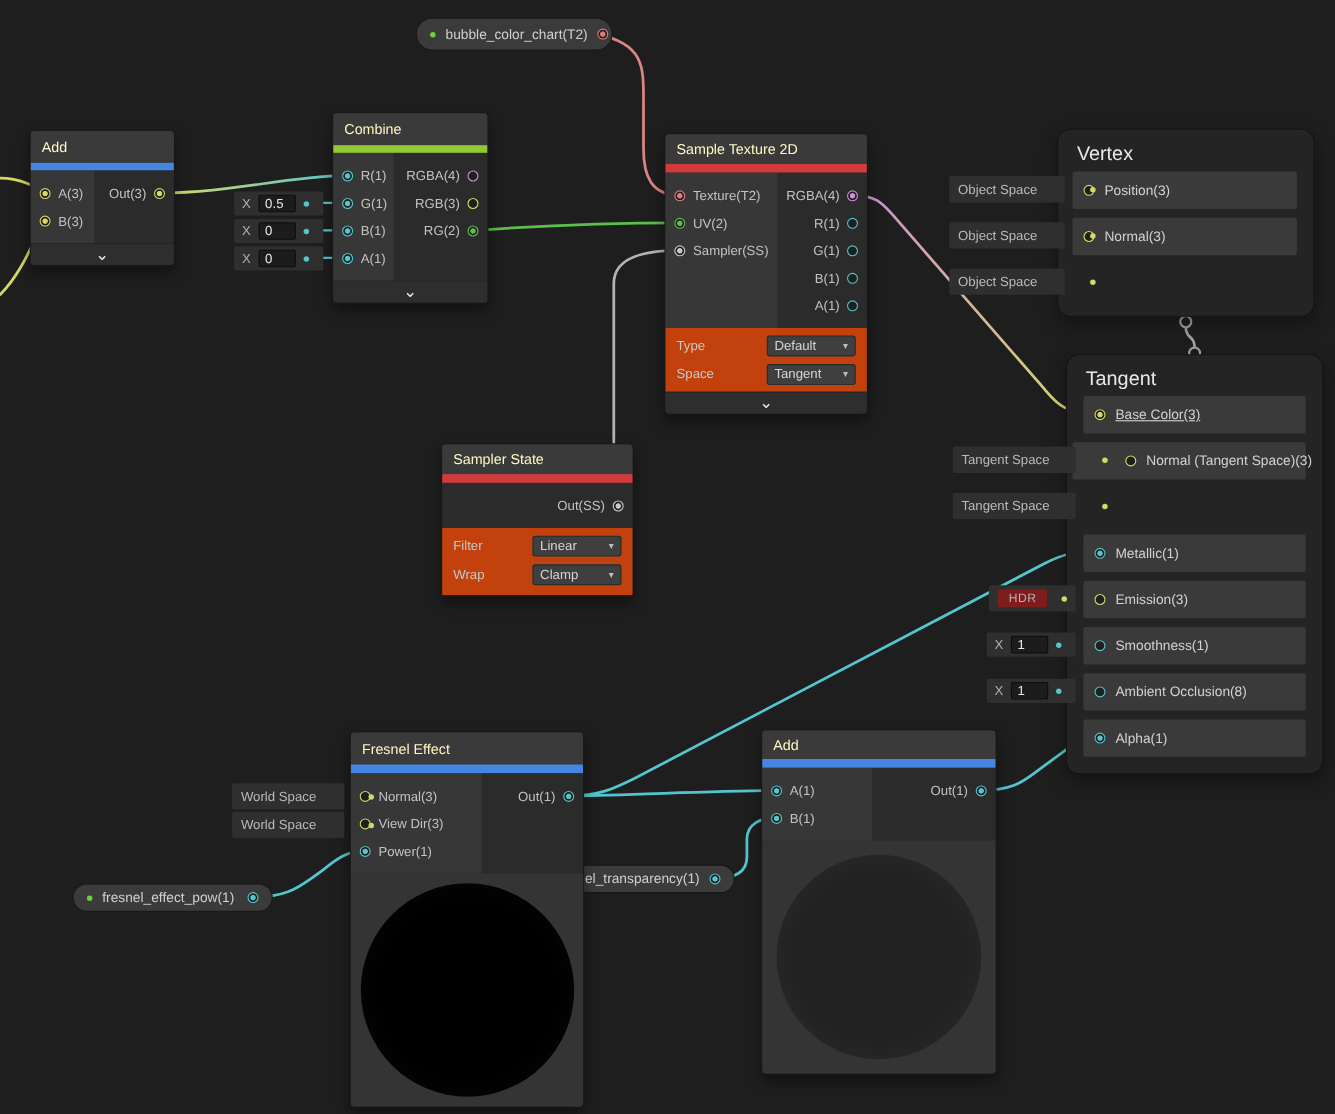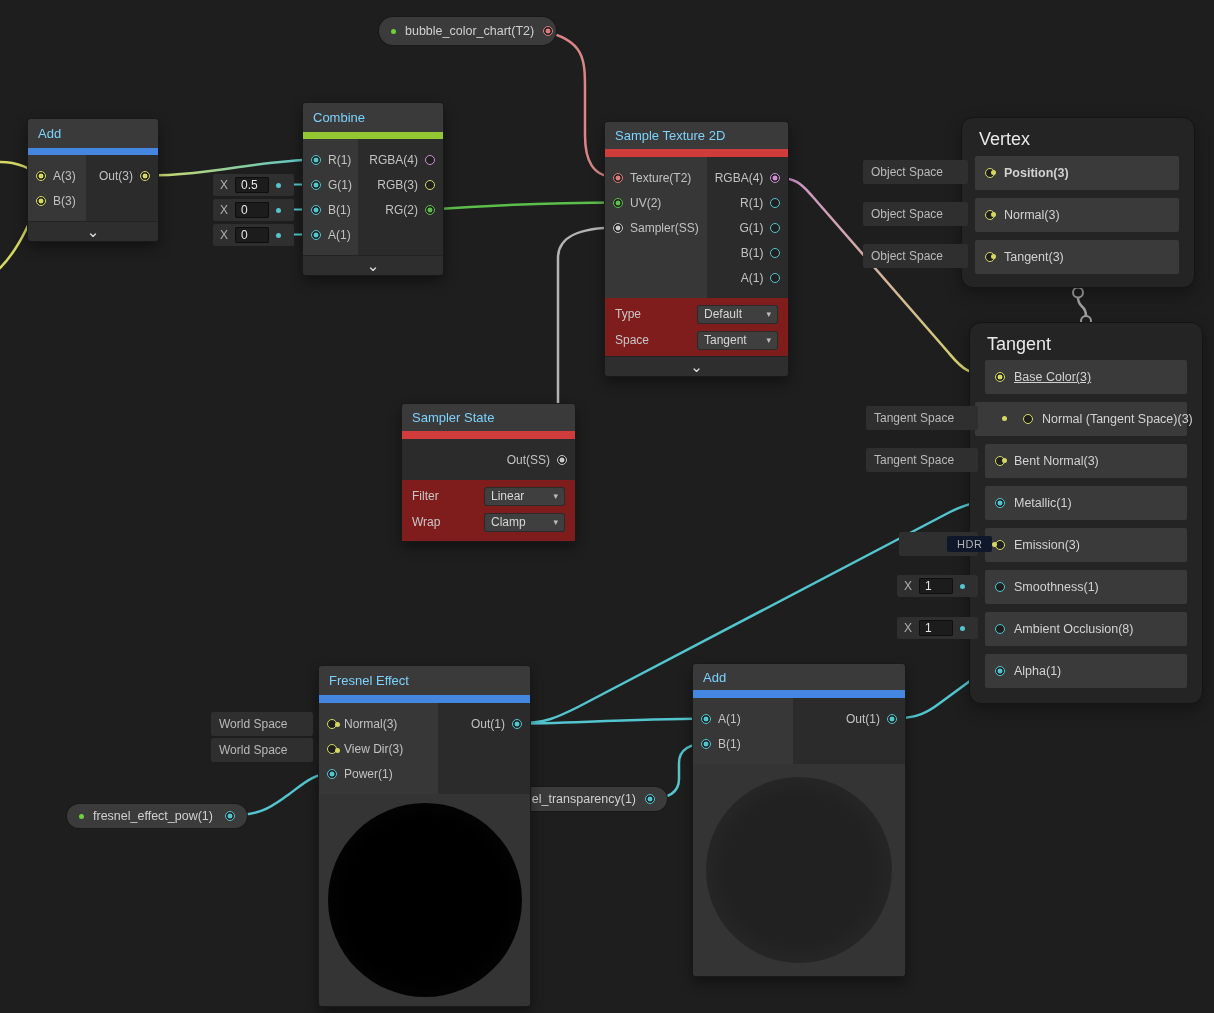--- a/index.html
+++ b/index.html
@@ -2,56 +2,56 @@
 <html><head>
 <meta charset="utf-8">
 <style>
   html,body{margin:0;padding:0;background:#1e1e1e;}
   *{box-sizing:border-box;font-family:"Liberation Sans",sans-serif;}
   .canvas{position:relative;width:1214px;height:1013px;background:#1e1e1e;overflow:hidden;}
   .wires{position:absolute;left:0;top:0;z-index:1;}
   .node{position:absolute;z-index:2;background:#2b2b2b;border-radius:3px;
         box-shadow:0 0 0 1px #191919,0 6px 14px rgba(0,0,0,.45);}
   .node-title{height:29px;display:flex;align-items:center;padding:0 10px;background:#3a3a3a;
-        font-size:13px;color:#7dd3fc;border-radius:3px 3px 0 0;}
+        font-size:13px;color:#fef9c3;border-radius:3px 3px 0 0;}
   .accent{height:7px;}
   .acc-blue{background:#4486E0;} .acc-green{background:#93C832;} .acc-red{background:#D03B3B;}
   .node-body{display:flex;align-items:stretch;}
   .col-in{background:#373737;padding:8px 0;}
   .col-out{background:#2b2b2b;padding:8px 0;flex:1;}
   .prow{height:25px;display:flex;align-items:center;gap:7px;padding:0 8px;font-size:12px;color:#c2c2c2;white-space:nowrap;}
   .prow.out{justify-content:flex-end;}
   .port{width:10px;height:10px;min-width:10px;border-radius:50%;border:1.7px solid var(--c);background:#1f1f1f;}
   .port.on{background:radial-gradient(circle,var(--c) 0 2.1px,rgba(0,0,0,0) 2.8px),#1f1f1f;}
   .p-cyan{--c:#53C5CE;} .p-yellow{--c:#D5D964;} .p-green{--c:#5CBE4B;}
   .p-red{--c:#DE7C7C;} .p-magenta{--c:#CE8FD0;} .p-gray{--c:#C8C8C8;}
   .chevrow{height:20px;background:#2e2e2e;border-top:1px solid #232323;display:flex;align-items:center;
         justify-content:center;color:#e8e8e8;font-size:15px;line-height:10px;border-radius:0 0 3px 3px;}
-  .controls{background:#7f1d1d;padding:3px 0;}
+  .controls{background:#c2410c;padding:3px 0;}
   .ctrl-row{display:flex;align-items:center;height:26px;padding:0 10px;font-size:12px;color:#c8c8c8;}
   .dropdown{margin-left:auto;width:81px;height:19px;background:#3f3f3f;border-radius:3px;display:flex;
         align-items:center;padding:0 7px;font-size:12px;color:#d6d6d6;box-shadow:inset 0 0 0 1px #2a2a2a;}
   .dd-caret{margin-left:auto;font-size:9px;color:#bdbdbd;}
   .block{position:absolute;z-index:2;background:#242424;border:1px solid #141414;border-radius:12px;
         box-shadow:0 6px 16px rgba(0,0,0,.35);}
   .block-title{padding:11px 17px 0;font-size:18px;color:#e9e9e9;}
   .slot{position:absolute;left:13px;right:15px;height:34px;background:#3a3a3a;border-radius:2px;
         display:flex;align-items:center;gap:9px;padding:0 10px;font-size:12.5px;color:#d2d2d2;white-space:nowrap;}
   .space-label{position:absolute;z-index:2;height:24px;background:#2f2f2f;border-radius:2px;display:flex;
         align-items:center;justify-content:space-between;padding:0 8px;font-size:12px;color:#bababa;white-space:nowrap;gap:48px;}
   .mdot{width:5px;height:5px;min-width:5px;border-radius:50%;}
   .d-yellow{background:#D5D964;} .d-cyan{background:#53C5CE;} .d-green{background:#6FCF3F;}
   .xfield{position:absolute;z-index:2;height:22px;background:#2f2f2f;border-radius:2px;display:flex;
         align-items:center;gap:7px;padding:0 7px;font-size:12px;}
   .xfield .xl{color:#b0b0b0;}
   .xfield .val{background:#1c1c1c;border-radius:2px;box-shadow:inset 0 0 0 1px #0e0e0e;color:#e8e8e8;
         padding:0 6px;min-width:34px;height:16px;line-height:16px;}
   .hdrbox{position:absolute;z-index:2;height:24px;background:#2f2f2f;border-radius:2px;display:flex;
         align-items:center;justify-content:space-between;padding:0 8px;}
-  .hdr-badge{background:#0f172a;color:#b4b4b4;font-size:11px;letter-spacing:.5px;padding:2px 10px;border-radius:2px;margin-left:40px;}
+  .hdr-badge{background:#7f1d1d;color:#b4b4b4;font-size:11px;letter-spacing:.5px;padding:2px 10px;border-radius:2px;}
   .pill{position:absolute;z-index:2;background:#3b3b3b;border-radius:14px;display:flex;align-items:center;
         gap:9px;padding:0 12px;font-size:12.5px;color:#d0d0d0;box-shadow:0 0 0 1px #191919;}
   .pill .port{margin-left:auto;}
   .preview{background:#343434;display:flex;align-items:center;justify-content:center;border-radius:0 0 3px 3px;}
   .sphere{border-radius:50%;}
   .sphere-fresnel{width:194px;height:194px;background:radial-gradient(circle,
         #000 0 58%,#030303 70%,#1b1b1b 81%,#6e6e6e 91%,#d8d8d8 96.5%,#7a7a7a 99.3%,rgba(0,0,0,0) 100%);}
   .sphere-add{width:186px;height:186px;background:radial-gradient(circle,
         #212121 0 55%,#262626 72%,#3a3a3a 84%,#8c8c8c 93%,#efefef 97.5%,#8a8a8a 99.3%,rgba(0,0,0,0) 100%);}
 </style>
@@ -281,31 +281,27 @@
         <span class="dropdown">
             <span>Clamp</span>
             <span class="dd-caret">▾</span>
           </span>
         </div>
     </div>
   </div>
 
   <div class="block" style="left:961px;top:117px;width:234px;height:171px;">
     <div class="block-title">Vertex</div>
-    <div class="slot" style="top:38px;font-weight:bold;">
+    <div class="slot" style="top:38px;">
       <span class="port p-yellow"></span>
       <span>Position(3)</span>
       </div>
     <div class="slot" style="top:80px;">
       <span class="port p-yellow"></span>
       <span>Normal(3)</span>
-      </div>
-    <div class="slot" style="top:122px;">
-      <span class="port p-yellow"></span>
-      <span>Tangent(3)</span>
       </div>
   </div>
 
   <div class="space-label" style="left:863px;top:160px;width:105px;">
     <span>Object Space</span>
       <span class="mdot d-yellow"></span>
     </div>
   <div class="space-label" style="left:863px;top:202px;width:105px;">
     <span>Object Space</span>
       <span class="mdot d-yellow"></span>
@@ -318,24 +314,20 @@
   <div class="block" style="left:969px;top:322px;width:234px;height:382px;">
     <div class="block-title">Tangent</div>
     <div class="slot" style="top:37px;left:15px;text-decoration:underline;">
       <span class="port on p-yellow"></span>
       <span>Base Color(3)</span>
       </div>
     <div class="slot" style="top:79px;left:5px;padding-left:48px;">
       <span class="port p-yellow"></span>
       <span>Normal (Tangent Space)(3)</span>
       </div>
-    <div class="slot" style="top:121px;left:15px;">
-      <span class="port p-yellow"></span>
-      <span>Bent Normal(3)</span>
-      </div>
     <div class="slot" style="top:163px;left:15px;">
       <span class="port on p-cyan"></span>
       <span>Metallic(1)</span>
       </div>
     <div class="slot" style="top:205px;left:15px;">
       <span class="port p-yellow"></span>
       <span>Emission(3)</span>
       </div>
     <div class="slot" style="top:247px;left:15px;">
       <span class="port p-cyan"></span>

